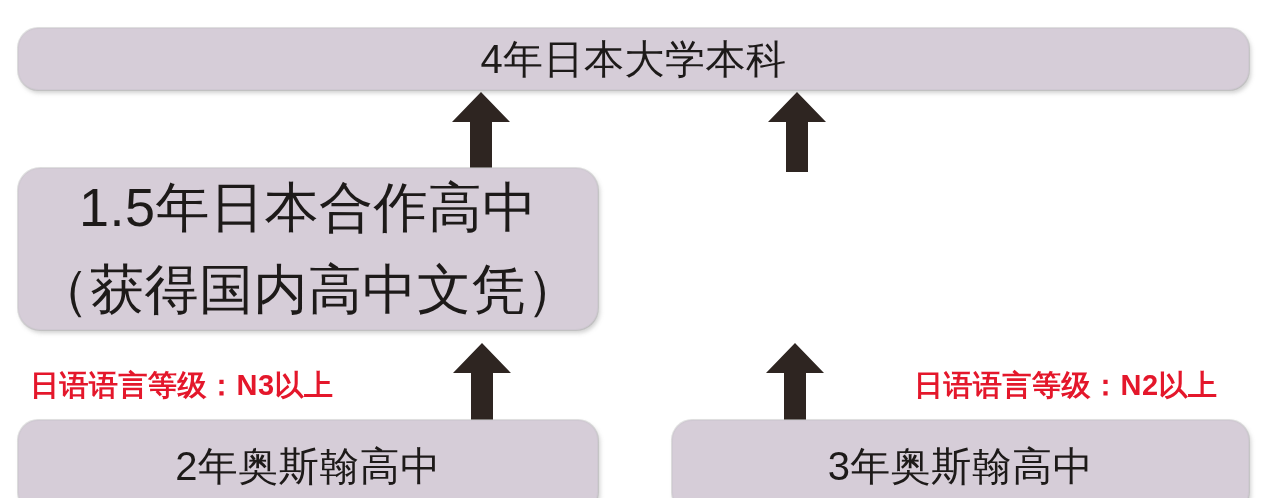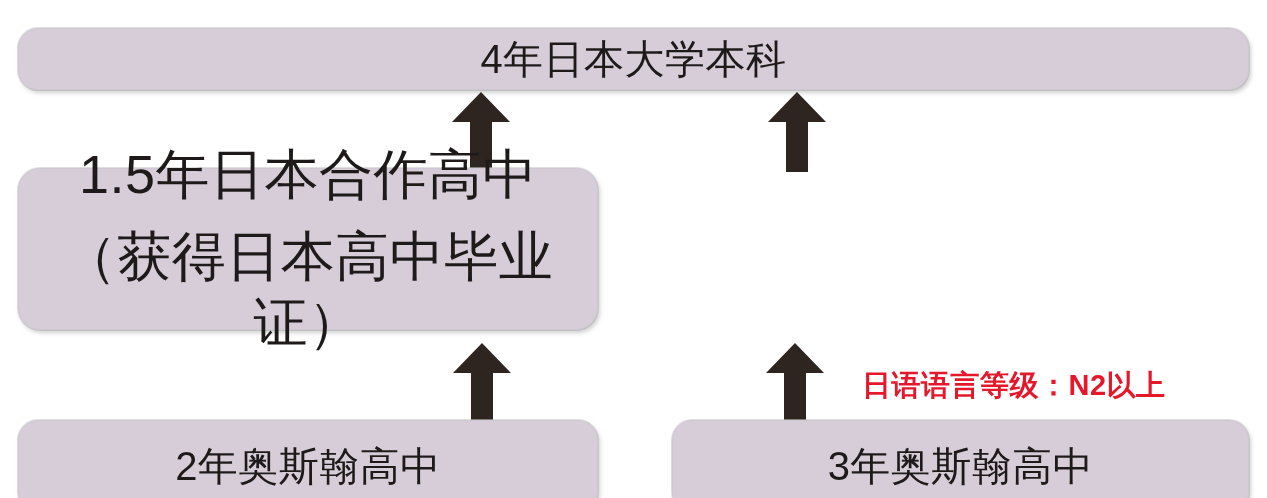--- a/index.html
+++ b/index.html
@@ -100,21 +100,21 @@
   
   .red-note {
     position: absolute;
     color: #e4172b;
     font-size: 29px;
     font-weight: 700;
     white-space: nowrap;
     letter-spacing: 0.5px;
   }
   #note-left  { left: 30px;  top: 366px; }
-  #note-right { left: 862px; top: 366px; }
+  #note-right { left: 914px; top: 366px; }
 </style>
 </head>
 <body>
 
 <div id="canvas">
 
   <div class="box" id="box-top">
     <span class="line1">4年日本大学本科</span>
   </div>
 
@@ -124,23 +124,24 @@
     </svg>
   </div>
   <div class="arrow" id="arrow-upper-right">
     <svg viewBox="0 0 58 80" preserveAspectRatio="none" aria-hidden="true">
       <polygon points="29,0 58,30 40,30 40,80 18,80 18,30 0,30" fill="#2e2521"></polygon>
     </svg>
   </div>
 
   <div class="box" id="box-mid-left">
     <span class="line1">1.5年日本合作高中</span>
-    <span class="line2">（获得日本高中毕业证）</span>
+    <span class="line2">（获得国内高中文凭）</span>
   </div>
 
+  <div class="red-note" id="note-left">日语语言等级：N3以上</div>
   <div class="red-note" id="note-right">日语语言等级：N2以上</div>
 
   <div class="arrow" id="arrow-lower-left">
     <svg viewBox="0 0 58 80" preserveAspectRatio="none" aria-hidden="true">
       <polygon points="29,0 58,30 40,30 40,80 18,80 18,30 0,30" fill="#2e2521"></polygon>
     </svg>
   </div>
   <div class="arrow" id="arrow-lower-right">
     <svg viewBox="0 0 58 80" preserveAspectRatio="none" aria-hidden="true">
       <polygon points="29,0 58,30 40,30 40,80 18,80 18,30 0,30" fill="#2e2521"></polygon>

